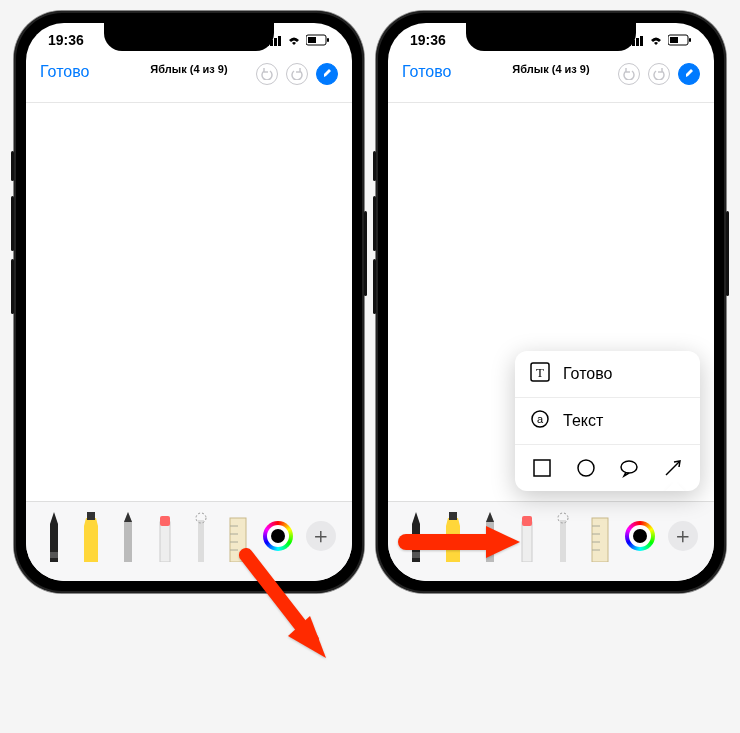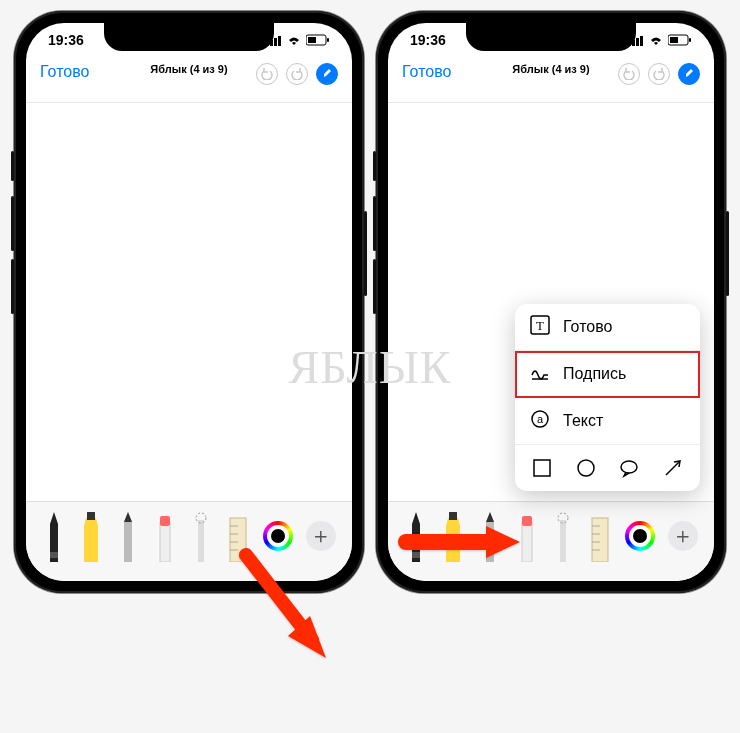--- a/index.html
+++ b/index.html
@@ -434,29 +434,20 @@
       <div class="popover">
         <div class="menu-item">
           <span>
             <svg width="22" height="22">
                 <rect x="2" y="2" width="18" height="18" rx="2" fill="none" stroke="#000" stroke-width="1.5"></rect>
                 <text x="11" y="16" text-anchor="middle" font-size="13" font-family="serif">T</text>
               </svg>
           </span>
           <span>Готово</span>
         </div>
-        <div class="menu-item highlight">
-          <span>
-            <svg width="22" height="22">
-                <path d="M3 14 Q6 6 9 14 T15 14 L19 14" fill="none" stroke="#000" stroke-width="1.5"></path>
-                <line x1="3" y1="18" x2="19" y2="18" stroke="#000" stroke-width="1.5"></line>
-              </svg>
-          </span>
-          <span>Подпись</span>
-        </div>
         <div class="menu-item">
           <span>
             <svg width="22" height="22">
                 <circle cx="11" cy="11" r="8" fill="none" stroke="#000" stroke-width="1.5"></circle>
                 <text x="11" y="15" text-anchor="middle" font-size="11">a</text>
               </svg>
           </span>
           <span>Текст</span>
         </div>
         <div class="shapes-row">
@@ -528,21 +519,20 @@
         <div class="color-picker">
           <div class="color-inner">
               <div class="color-dot"></div>
             </div>
         </div>
         <div class="plus-btn">＋</div>
       </div>
     </div>
   </div>
 
-  <div class="watermark">ЯБЛЫК</div>
 
   <div class="arrow" style="left:226px; top:540px;">
     <svg width="120" height="140">
       <line x1="20" y1="15" x2="86" y2="100" stroke="#ff2a00" stroke-width="14" stroke-linecap="round"></line>
       <polygon points="100,118 62,96 84,76" fill="#ff2a00"></polygon>
     </svg>
   </div>
   <div class="arrow" style="left:398px; top:522px;">
     <svg width="130" height="40">
       <line x1="8" y1="20" x2="96" y2="20" stroke="#ff2a00" stroke-width="16" stroke-linecap="round"></line>

